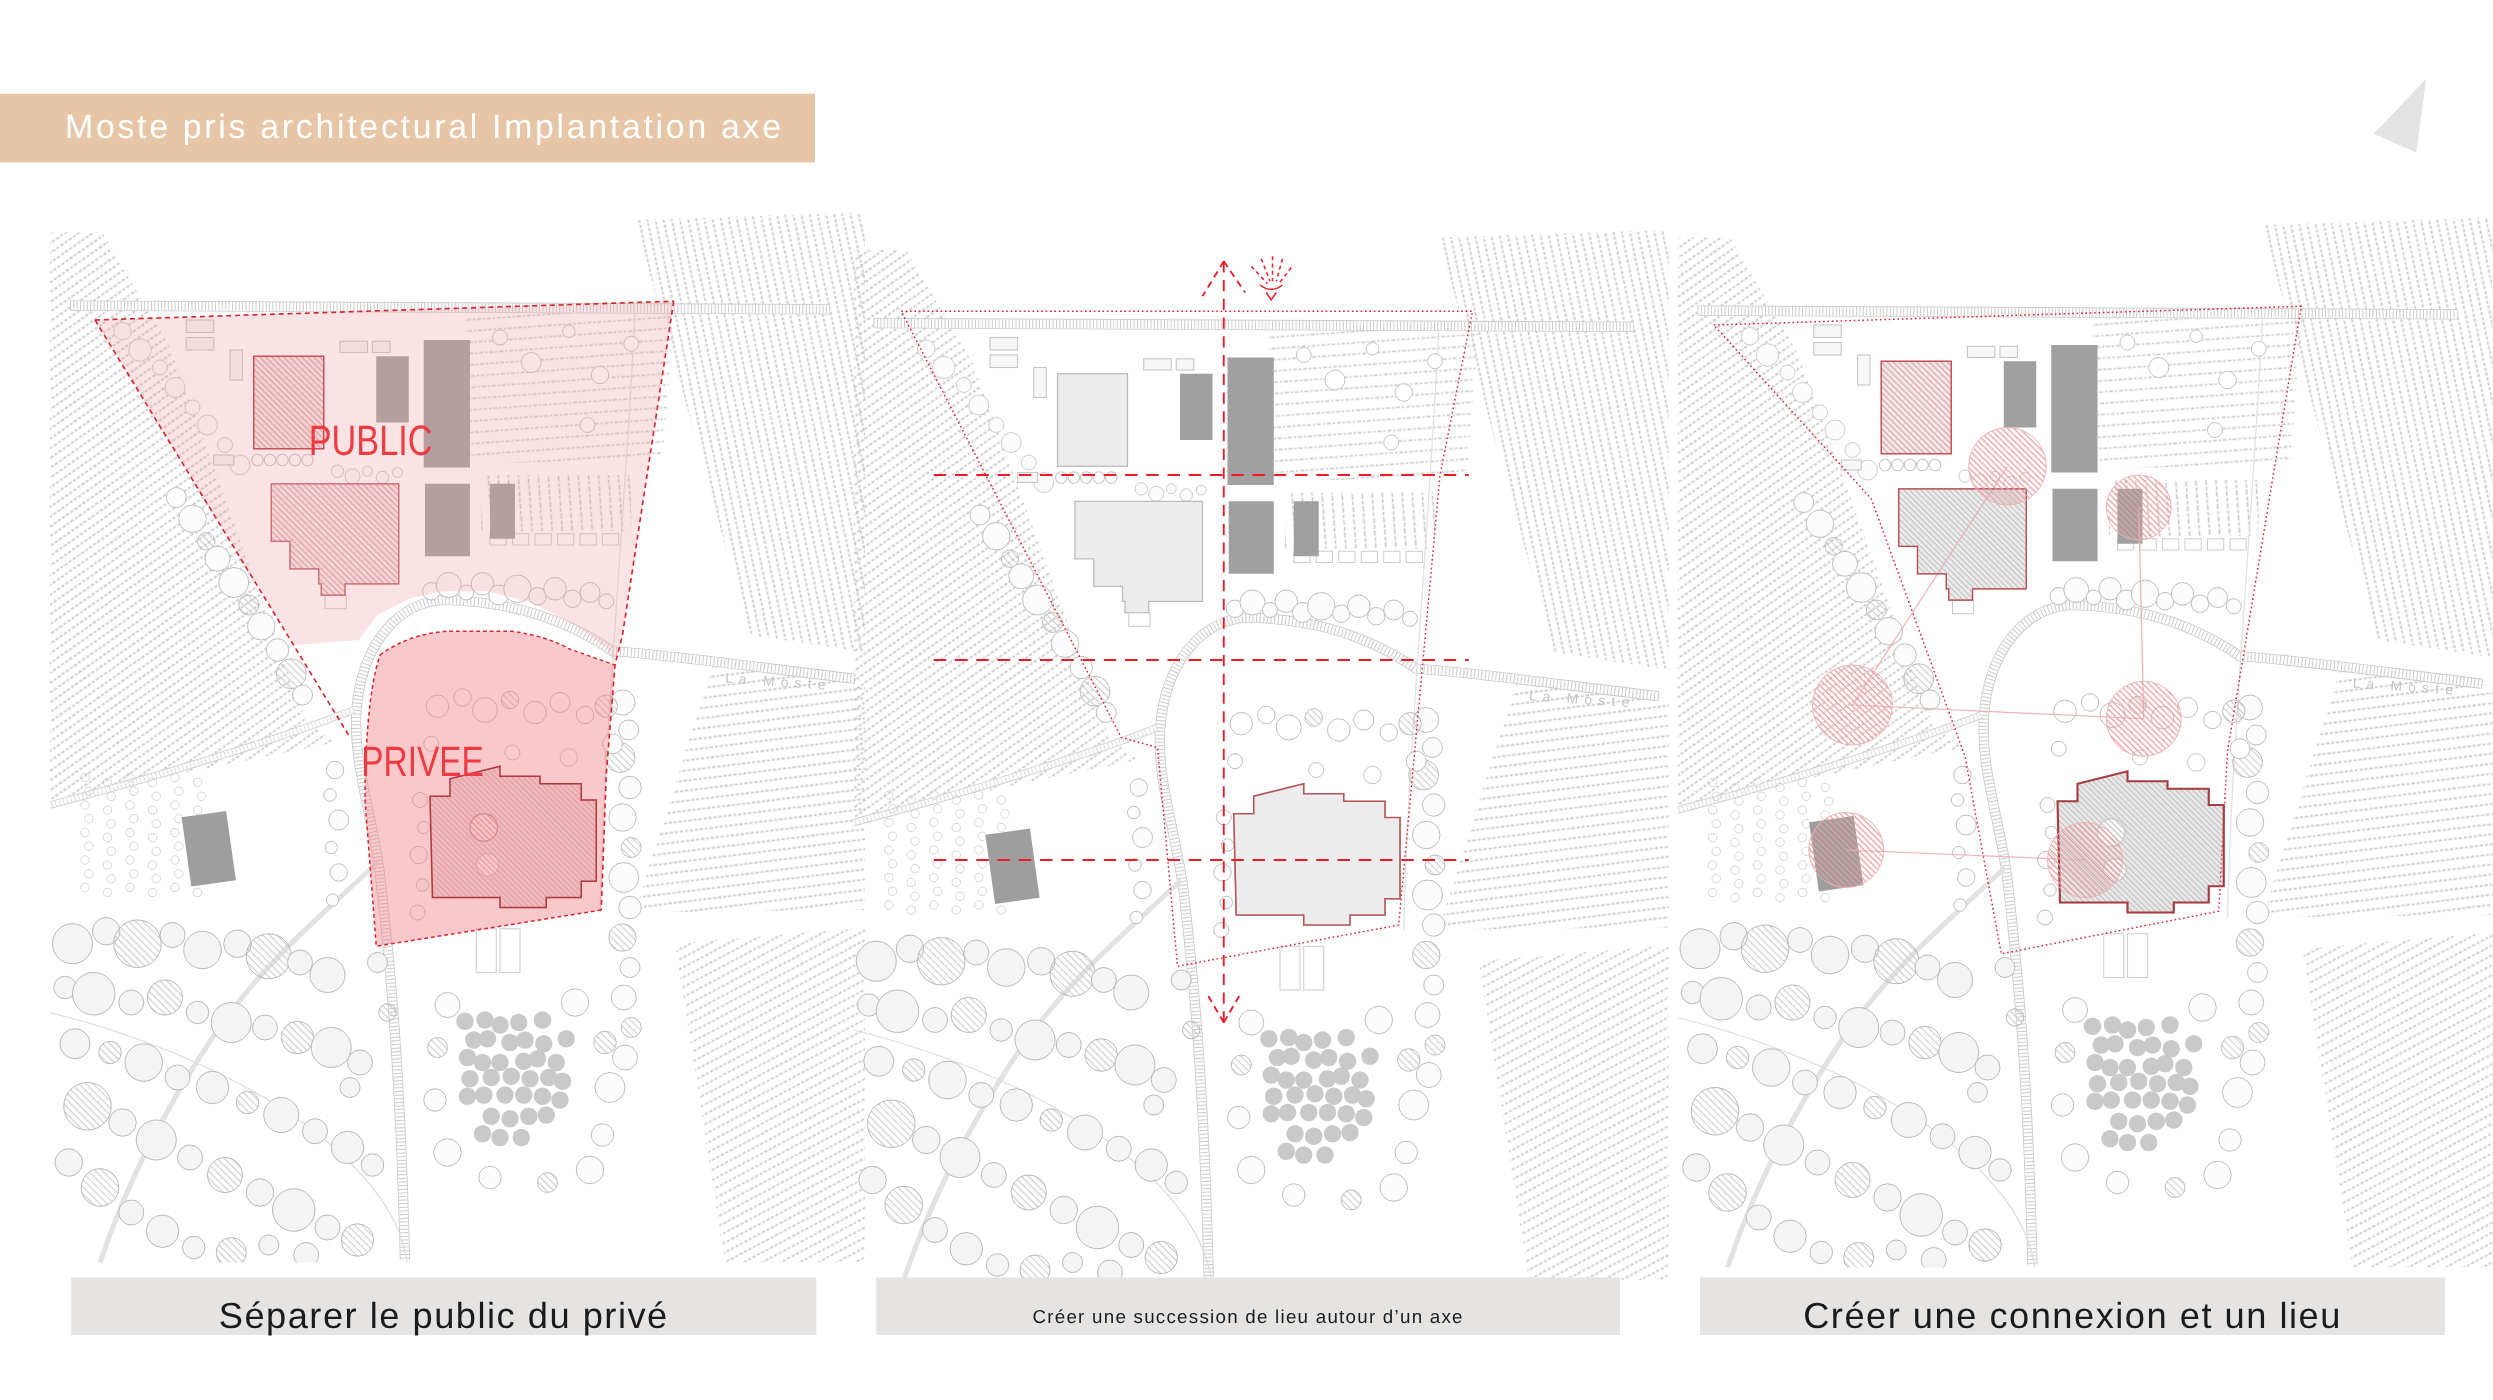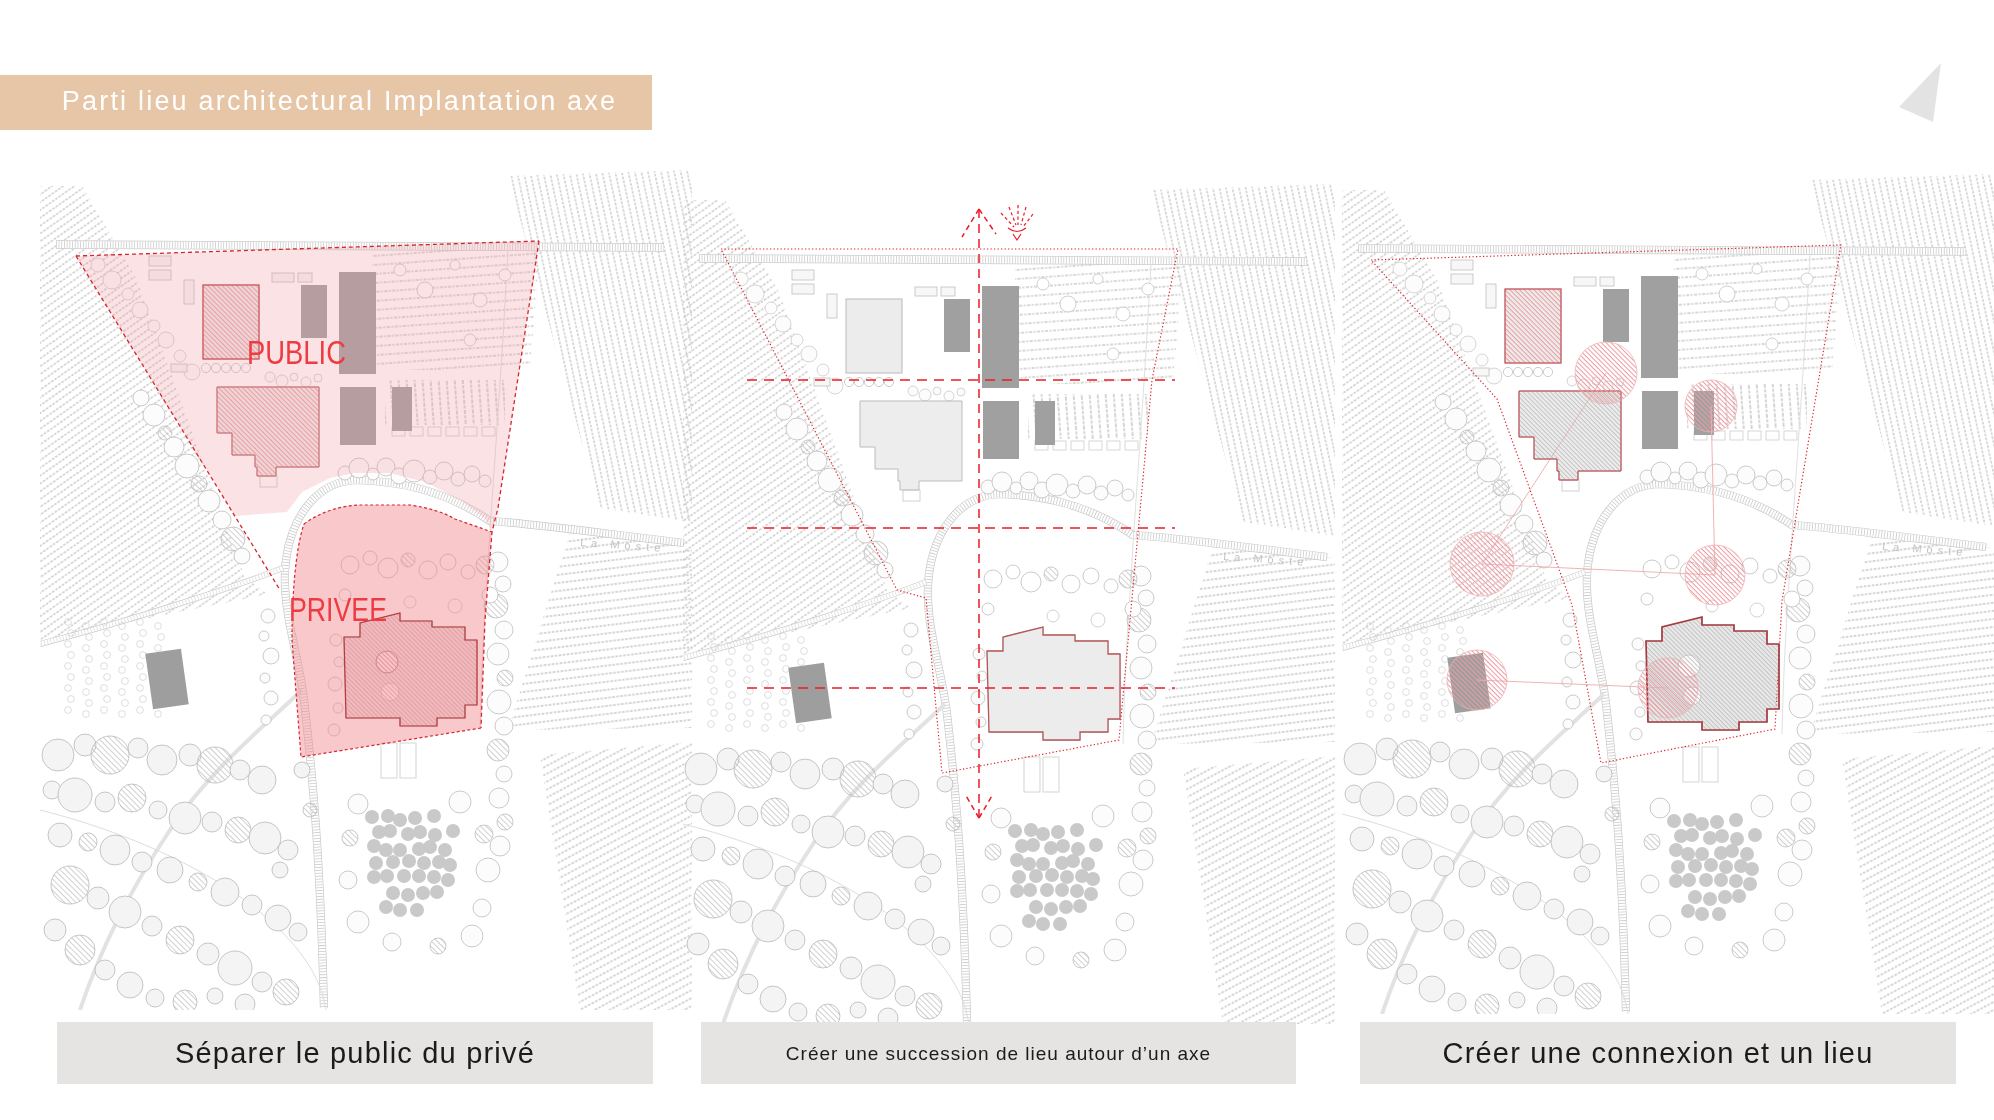--- a/index.html
+++ b/index.html
@@ -1,18 +1,18 @@
 <!DOCTYPE html>
 <html><head><meta charset="utf-8">
 <style>
   html,body {margin:0;padding:0;background:#ffffff;width:1994px;height:1120px;overflow:hidden;
       font-family:"Liberation Sans", sans-serif;}
   .hdr {position:absolute;left:0;top:75px;width:652px;height:55px;background:#e7c6a8;
       color:#ffffff;font-size:27px;letter-spacing:2.2px;text-align:center;line-height:52px;padding-left:27px;width:625px;}
-  .cap {position:absolute;top:1022px;height:62px;background:#e5e4e3;color:#1b1b1b;
+  .cap {position:absolute;top:1022px;height:46px;background:#e5e4e3;color:#1b1b1b;
       text-align:center;}
 </style></head>
 <body>
 
 <svg width="0" height="0" style="position:absolute">
 <defs>
   <pattern id="vd" width="8" height="6.4" patternUnits="userSpaceOnUse" patternTransform="rotate(-35)">
     <line x1="0" y1="1" x2="8" y2="1" stroke="#c6c6c6" stroke-width="1.4" stroke-dasharray="2.4,1.4"></line>
   </pattern>
   <pattern id="vd2" width="8" height="7" patternUnits="userSpaceOnUse" patternTransform="rotate(-28)">
@@ -398,21 +398,21 @@
 
   <g fill="none" stroke="#d0d0d0" stroke-width="0.9">
     <rect x="341" y="573" width="16" height="35"></rect>
     <rect x="360" y="573" width="16" height="35"></rect>
   </g>
 </g>
 
 </defs>
 </svg>
 
-<div class="hdr">Parti lieu architectural Implantation axe</div>
+<div class="hdr">Moste pris architectural Implantation axe</div>
 
 <svg style="position:absolute;left:1890px;top:60px" width="60" height="70" viewBox="0 0 60 70">
   <polygon points="51,3 9,47 43,62" fill="#e3e3e3"></polygon>
 </svg>
 
 <svg style="position:absolute;left:40px;top:170px" width="654" height="840" viewBox="0 0 654 840">
 
   <use href="#basemap" xlink:href="#basemap"></use>
 
   <path d="M36,86 L499,71 L458,338 L452,362 L445,348 L420,330 L385,312 L350,303 L315,303 L290,308 L262,322 L247,342 L195,346 Z" fill="#f09aa0" opacity="0.28"></path>
@@ -504,15 +504,15 @@
 
   <circle cx="373" cy="401" r="30" fill="url(#hr)" stroke="#eeb2b5" stroke-width="0.8"></circle>
 
   <circle cx="135" cy="506" r="30" fill="url(#hr)" stroke="#eeb2b5" stroke-width="0.8"></circle>
 
   <circle cx="326" cy="514" r="30" fill="url(#hr)" stroke="#eeb2b5" stroke-width="0.8"></circle>
 </svg>
 
 <div class="cap" style="left:57px;width:596px;font-size:29px;letter-spacing:1.2px;line-height:63px">Séparer le public du privé</div>
 
-<div class="cap" style="left:701px;width:595px;font-size:19px;letter-spacing:1px;line-height:63px">Créer une succession de lieu autour d’un axe</div>
+<div class="cap" style="left:701px;width:595px;font-size:15px;letter-spacing:1px;line-height:63px">Créer une succession de lieu autour d’un axe</div>
 
 <div class="cap" style="left:1360px;width:596px;font-size:29px;letter-spacing:1.2px;line-height:63px">Créer une connexion et un lieu</div>
 
 </body></html>

